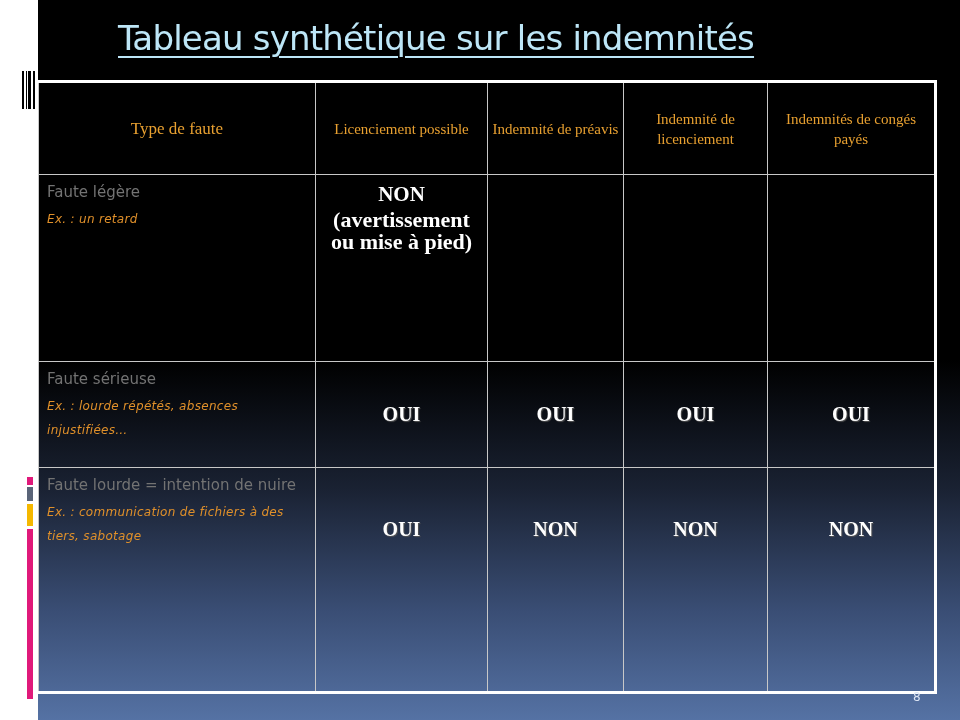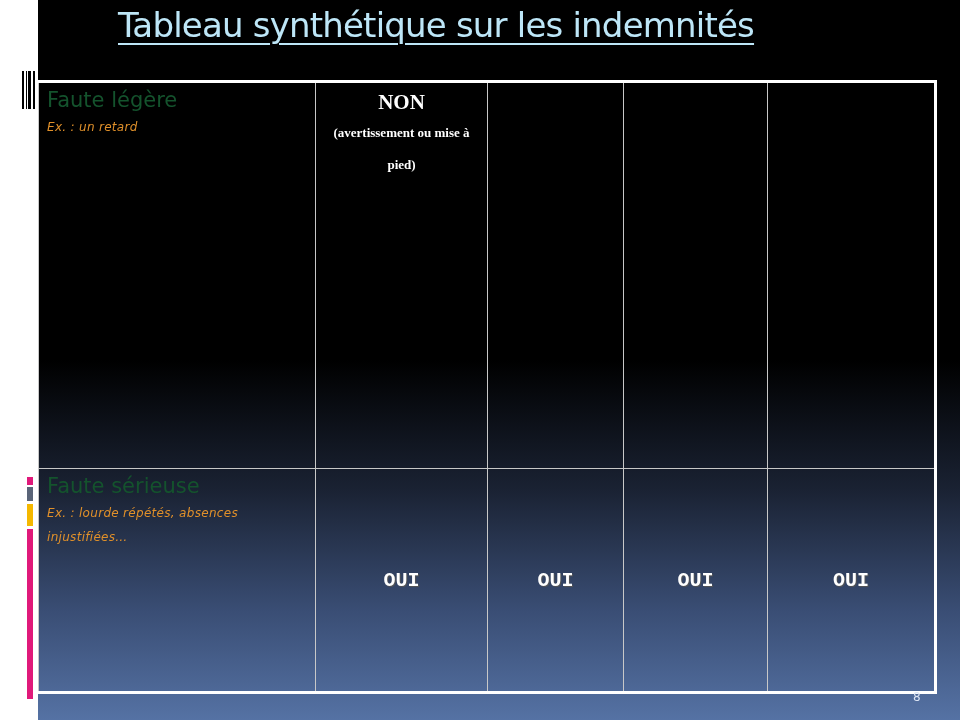--- a/index.html
+++ b/index.html
@@ -10,51 +10,51 @@
     }
     .slide {
       position: absolute; left: 38px; top: 0; width: 922px; height: 720px;
       background: linear-gradient(to bottom, #000000 0%, #000000 50%, #1a2233 68%, #3a4e75 85%, #5572a4 100%);
     }
     .left-strip { position: absolute; left: 0; top: 0; width: 38px; height: 720px; background: #ffffff; }
     .barcode { position: absolute; left: 22px; top: 71px; height: 38px; }
     .barcode span { position: absolute; top: 0; height: 38px; background: #000; }
     .accent-bar { position: absolute; left: 27px; width: 6px; }
     .title {
-      position: absolute; left: 118px; top: 5px;
+      position: absolute; left: 118px; top: 18px;
       font-family: "DejaVu Sans", sans-serif; font-size: 34px; letter-spacing: -0.8px;
       color: #bde6f7; text-decoration: underline; text-decoration-thickness: 2px;
       text-underline-offset: 6px; white-space: nowrap;
     }
     table.grid {
       position: absolute; left: 38px; top: 80px;
       width: 897px; height: 614px;
       border-collapse: collapse; table-layout: fixed;
       border-top: 3px solid #ffffff; border-right: 3px solid #ffffff; border-bottom: 3px solid #ffffff;
     }
     table.grid td, table.grid th {
       border: 1px solid #c8c8c8; padding: 0; vertical-align: middle;
     }
     table.grid th {
       font-family: "Liberation Serif", serif; font-weight: normal; color: #e8a030;
       font-size: 15px; line-height: 20px; text-align: center; height: 69px;
     }
     table.grid th.first { font-size: 17px; }
     .fault-cell { vertical-align: top !important; padding: 6px 8px 0 8px !important; }
-    .fault-name { font-family: "DejaVu Sans", sans-serif; color: #14532d; font-size: 21px; line-height: 22px; }
+    .fault-name { font-family: "DejaVu Sans", sans-serif; color: #737373; font-size: 15px; line-height: 22px; }
     .fault-ex {
       font-family: "DejaVu Sans", sans-serif; font-style: italic; color: #e0902a;
       font-size: 12px; line-height: 24px; margin-top: 4px; letter-spacing: 0.3px;
     }
     .val {
-      font-family: Liberation Mono, monospace; font-weight: bold; color: #ffffff;
+      font-family: Liberation Serif, serif; font-weight: bold; color: #ffffff;
       font-size: 20px; text-align: center; text-shadow: 1px 1px 1px #555;
     }
     .val-top { vertical-align: top !important; padding-top: 50px !important; }
-    .non-sub { font-family: "Liberation Serif", serif; font-weight: bold; color: #ffffff; font-size: 13px; line-height: 32px; text-align: center; }
+    .non-sub { font-family: "Liberation Serif", serif; font-weight: bold; color: #ffffff; font-size: 22px; line-height: 22px; text-align: center; }
     .non-main { font-size: 21px; line-height: 26px; }
     .page-num { position: absolute; left: 913px; top: 690px; font-size: 12px; color: #dde6f5; font-family: "DejaVu Sans", sans-serif; }
   </style>
 </head>
 <body>
 
 <div class="left-strip"></div>
 <div class="barcode">
   <span style="left:0;width:2px;"></span>
   <span style="left:4px;width:1px;"></span>
@@ -72,20 +72,27 @@
 
 <table class="grid">
   <colgroup>
     <col style="width:277px">
       <col style="width:172px">
       <col style="width:136px">
       <col style="width:144px">
       <col style="width:168px">
   </colgroup>
   <tbody>
+      <tr>
+    <th class="first">Type de faute</th>
+    <th>Licenciement possible</th>
+    <th>Indemnité de préavis</th>
+    <th>Indemnité de licenciement</th>
+    <th>Indemnités de congés payés</th>
+  </tr>
   <tr style="height:142px;">
     <td class="fault-cell">
       <div class="fault-name">Faute légère</div>
       <div class="fault-ex">Ex. : un retard</div>
     </td>
     <td style="vertical-align:top;padding-top:6px;">
       <div class="non-sub non-main">NON</div>
       <div class="non-sub" style="padding:2px 4px 0;">(avertissement ou mise à pied)</div>
     </td>
     <td class="val"></td>
@@ -95,16 +102,26 @@
   <tr style="height:81px;">
     <td class="fault-cell">
       <div class="fault-name">Faute sérieuse</div>
       <div class="fault-ex">Ex. : lourde répétés, absences injustifiées…</div>
     </td>
     <td class="val">OUI</td>
     <td class="val">OUI</td>
     <td class="val">OUI</td>
     <td class="val">OUI</td>
   </tr>
+  <tr style="height:171px;">
+    <td class="fault-cell">
+      <div class="fault-name">Faute lourde = intention de nuire</div>
+      <div class="fault-ex">Ex. : communication de fichiers à des tiers, sabotage</div>
+    </td>
+    <td class="val val-top">OUI</td>
+    <td class="val val-top">NON</td>
+    <td class="val val-top">NON</td>
+    <td class="val val-top">NON</td>
+  </tr>
 </tbody>
   </table>
 
 <div class="page-num">8</div>
 
 </body></html>

